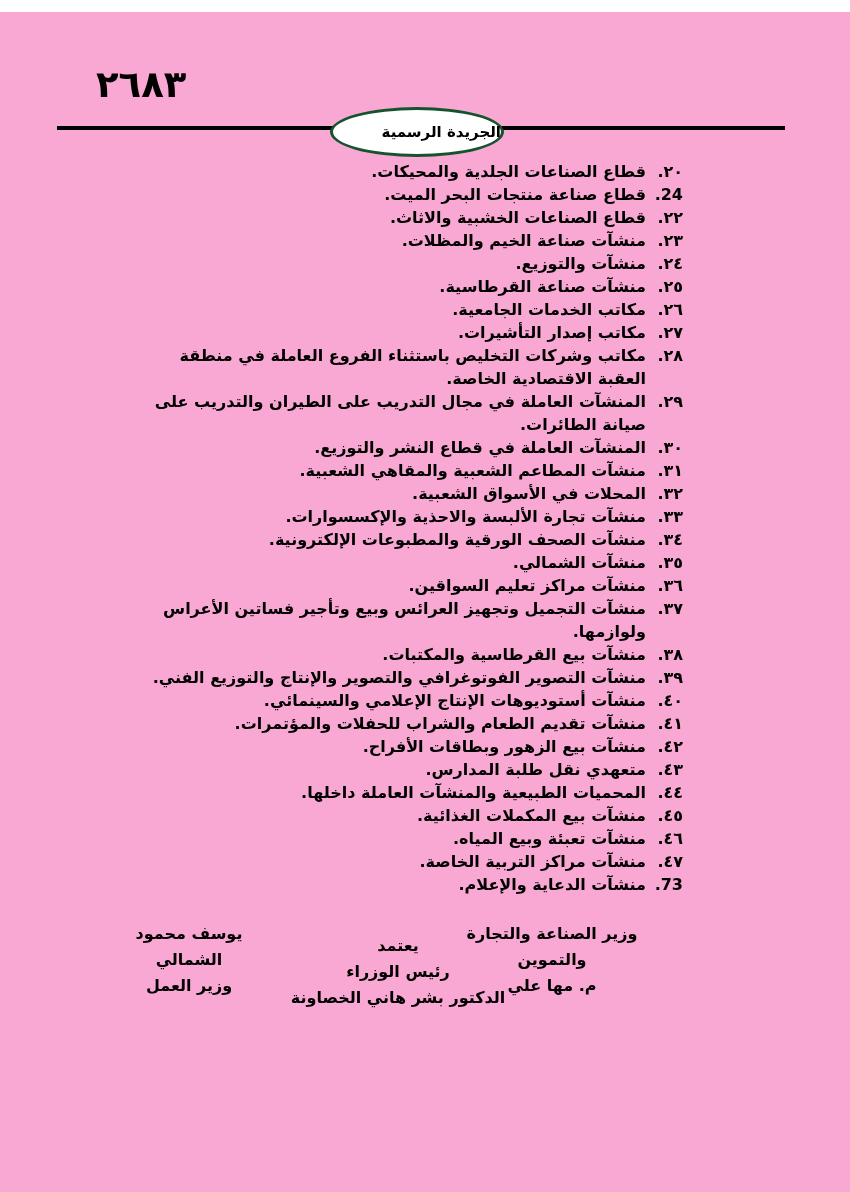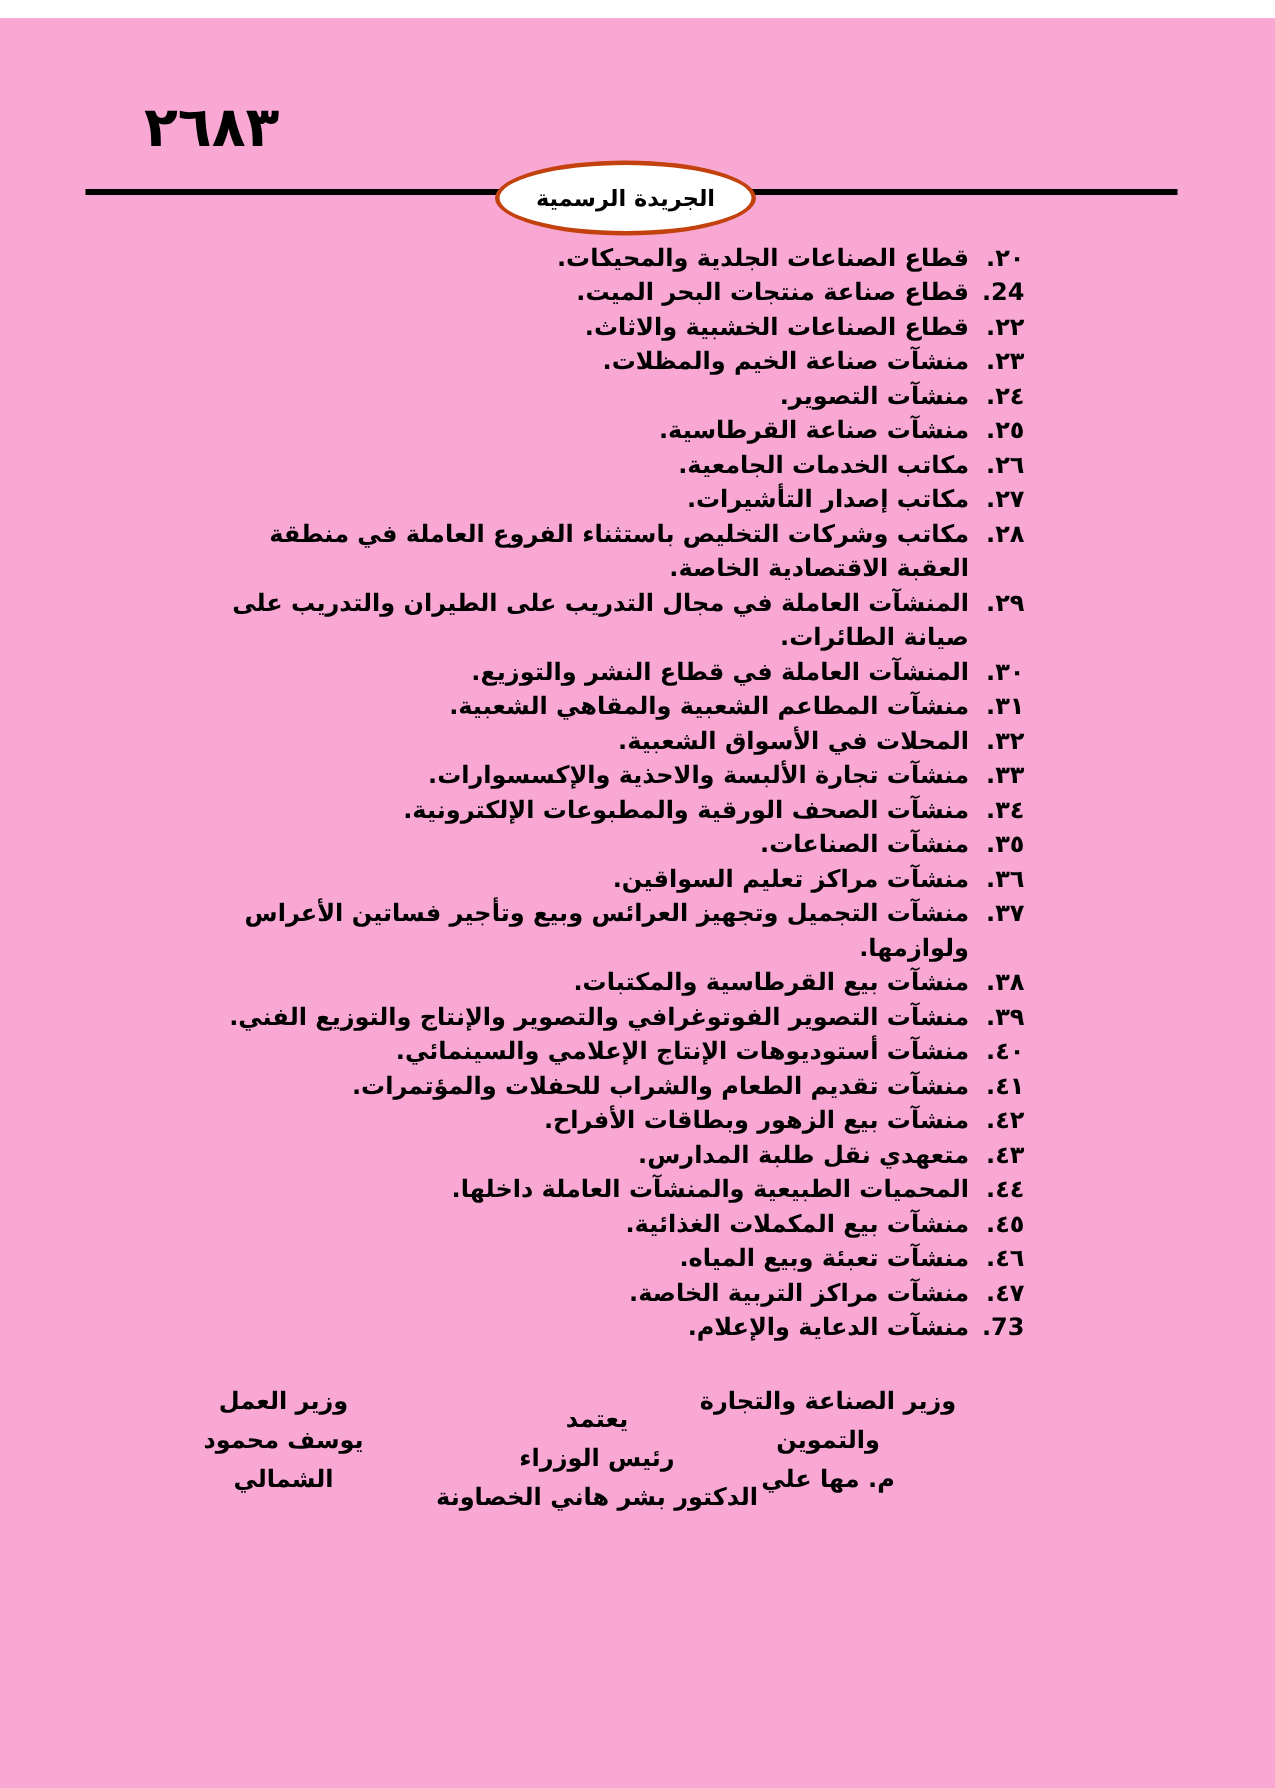--- a/index.html
+++ b/index.html
@@ -12,22 +12,22 @@
   .page-number{
     position:absolute;top:50px;left:96px;
     font-family:"DejaVu Serif","DejaVu Sans",serif;
     font-size:37px;font-weight:bold;letter-spacing:3px;direction:rtl;
   }
   .header-rule{
     position:absolute;top:114px;left:57px;width:728px;height:4px;background:#000;
   }
   .header-badge{
     position:absolute;top:95px;left:330px;width:168px;height:44px;
-    background:#fff;border:3px solid #c2410c;border-radius:50%;
-    display:flex;align-items:center;justify-content:center;
+    background:#fff;border:3px solid #14532d;border-radius:50%;
+    display:flex;align-items:center;justify-content:flex-start;
     font-size:15px;direction:rtl;z-index:2;
   }
   .sector-list{
     position:absolute;top:148px;right:167px;left:130px;
     direction:rtl;font-size:16px;line-height:23px;text-align:right;
   }
   .item{display:flex;}
   .num{flex:0 0 37px;white-space:nowrap;}
   .txt{flex:1;}
   .sig{
@@ -62,21 +62,21 @@
       <div class="item">
         <span class="num">٢٢.</span>
         <span class="txt">قطاع الصناعات الخشبية والاثاث.</span>
       </div>
       <div class="item">
         <span class="num">٢٣.</span>
         <span class="txt">منشآت صناعة الخيم والمظلات.</span>
       </div>
       <div class="item">
         <span class="num">٢٤.</span>
-        <span class="txt">منشآت التصوير.</span>
+        <span class="txt">منشآت والتوزيع.</span>
       </div>
       <div class="item">
         <span class="num">٢٥.</span>
         <span class="txt">منشآت صناعة القرطاسية.</span>
       </div>
       <div class="item">
         <span class="num">٢٦.</span>
         <span class="txt">مكاتب الخدمات الجامعية.</span>
       </div>
       <div class="item">
@@ -106,21 +106,21 @@
       <div class="item">
         <span class="num">٣٣.</span>
         <span class="txt">منشآت تجارة الألبسة والاحذية والإكسسوارات.</span>
       </div>
       <div class="item">
         <span class="num">٣٤.</span>
         <span class="txt">منشآت الصحف الورقية والمطبوعات الإلكترونية.</span>
       </div>
       <div class="item">
         <span class="num">٣٥.</span>
-        <span class="txt">منشآت الصناعات.</span>
+        <span class="txt">منشآت الشمالي.</span>
       </div>
       <div class="item">
         <span class="num">٣٦.</span>
         <span class="txt">منشآت مراكز تعليم السواقين.</span>
       </div>
       <div class="item">
         <span class="num">٣٧.</span>
         <span class="txt">منشآت التجميل وتجهيز العرائس وبيع وتأجير فساتين الأعراس ولوازمها.</span>
       </div>
       <div class="item">
@@ -168,22 +168,22 @@
         <span class="txt">منشآت الدعاية والإعلام.</span>
       </div>
     </div>
 
   <div class="sig sig-right">
     <div>وزير الصناعة والتجارة والتموين</div>
     <div>م. مها علي</div>
   </div>
 
   <div class="sig sig-left">
+    <div>يوسف محمود الشمالي</div>
     <div>وزير العمل</div>
-    <div>يوسف محمود الشمالي</div>
   </div>
 
   <div class="sig sig-center">
     <div>يعتمد</div>
     <div>رئيس الوزراء</div>
     <div>الدكتور بشر هاني الخصاونة</div>
   </div>
 
 </div>
 

